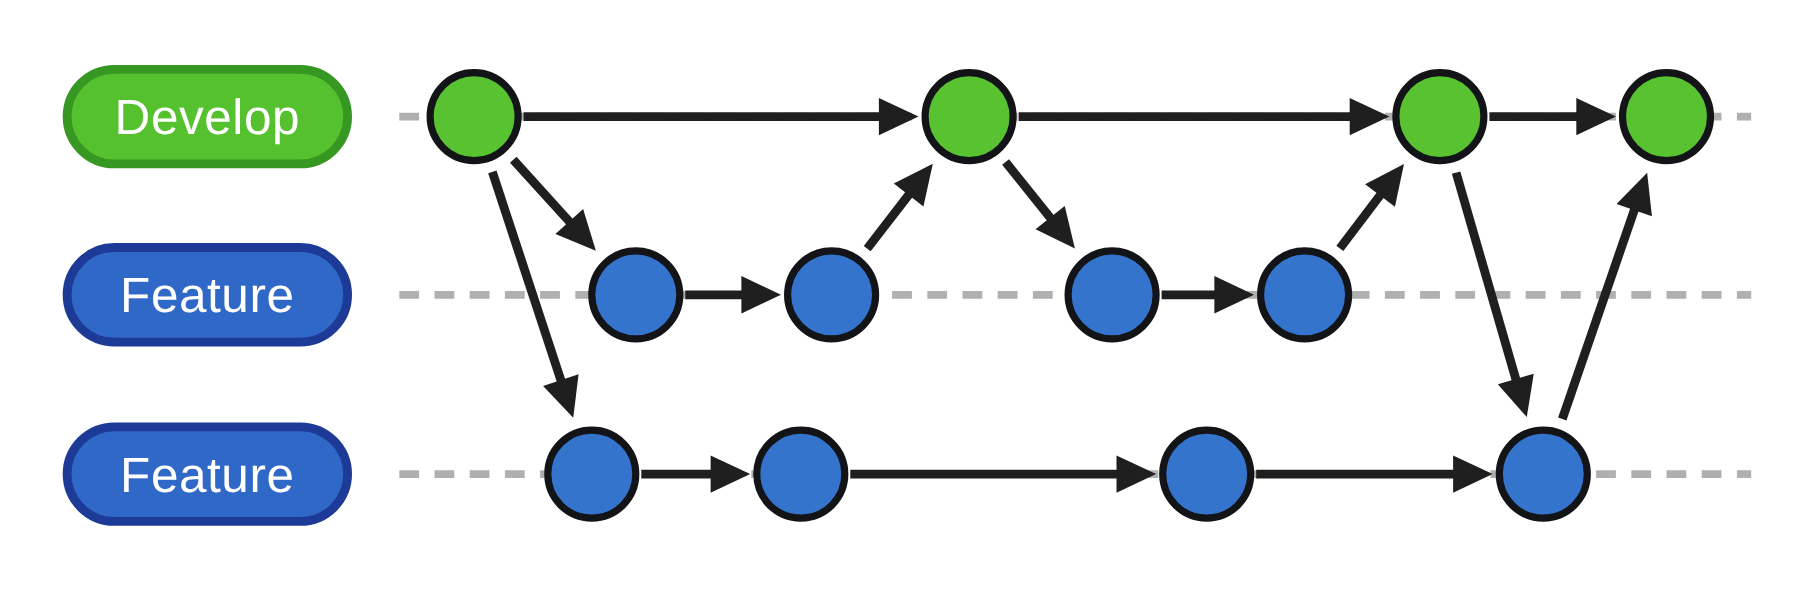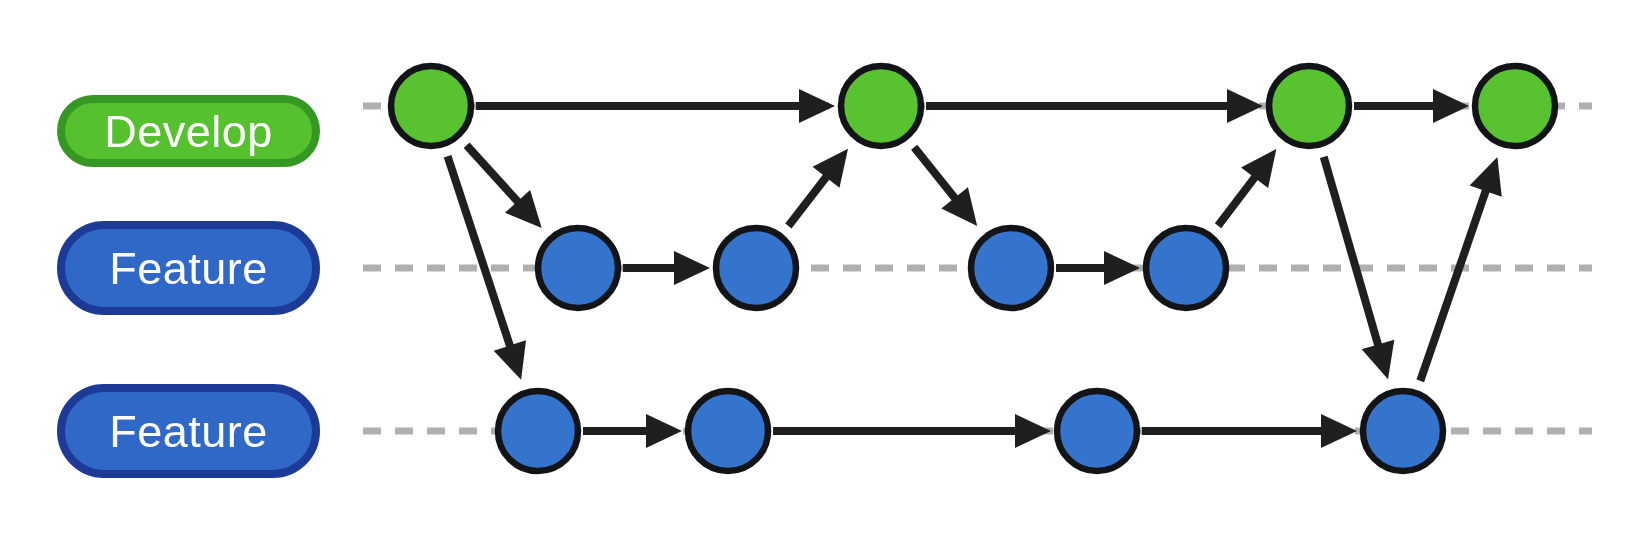--- a/index.html
+++ b/index.html
@@ -84,21 +84,21 @@
       <circle cx="578" cy="268" r="40" fill="#3474cd" stroke="#131417" stroke-width="6.5"></circle>
       <circle cx="756" cy="268" r="40" fill="#3474cd" stroke="#131417" stroke-width="6.5"></circle>
       <circle cx="1011" cy="268" r="40" fill="#3474cd" stroke="#131417" stroke-width="6.5"></circle>
       <circle cx="1186" cy="268" r="40" fill="#3474cd" stroke="#131417" stroke-width="6.5"></circle>
       <circle cx="538" cy="431" r="40" fill="#3474cd" stroke="#131417" stroke-width="6.5"></circle>
       <circle cx="728" cy="431" r="40" fill="#3474cd" stroke="#131417" stroke-width="6.5"></circle>
       <circle cx="1097" cy="431" r="40" fill="#3474cd" stroke="#131417" stroke-width="6.5"></circle>
       <circle cx="1403" cy="431" r="40" fill="#3474cd" stroke="#131417" stroke-width="6.5"></circle>
     </svg>
 
-  <div class="pill" style="left: 57px; top: 59px; width: 263px; height: 72px; border-width: 8px; color: rgb(255, 255, 255); background: rgb(85, 193, 46); border-color: rgb(55, 151, 35); margin-top: 36px;">
+  <div class="pill" style="left: 57px; top: 59px; width: 263px; height: 94px; border-width: 8px; color: rgb(255, 255, 255); background: rgb(85, 193, 46); border-color: rgb(55, 151, 35);">
     <span>Develop</span>
   </div>
 
   <div class="pill" style="left: 57px; top: 221px; width: 263px; height: 94px; border-width: 8px; color: rgb(255, 255, 255); background: rgb(48, 104, 200); border-color: rgb(28, 58, 150);">
     <span>Feature</span>
   </div>
 
   <div class="pill" style="left: 57px; top: 384px; width: 263px; height: 94px; border-width: 8px; color: rgb(255, 255, 255); background: rgb(48, 104, 200); border-color: rgb(28, 58, 150);">
     <span>Feature</span>
   </div>

